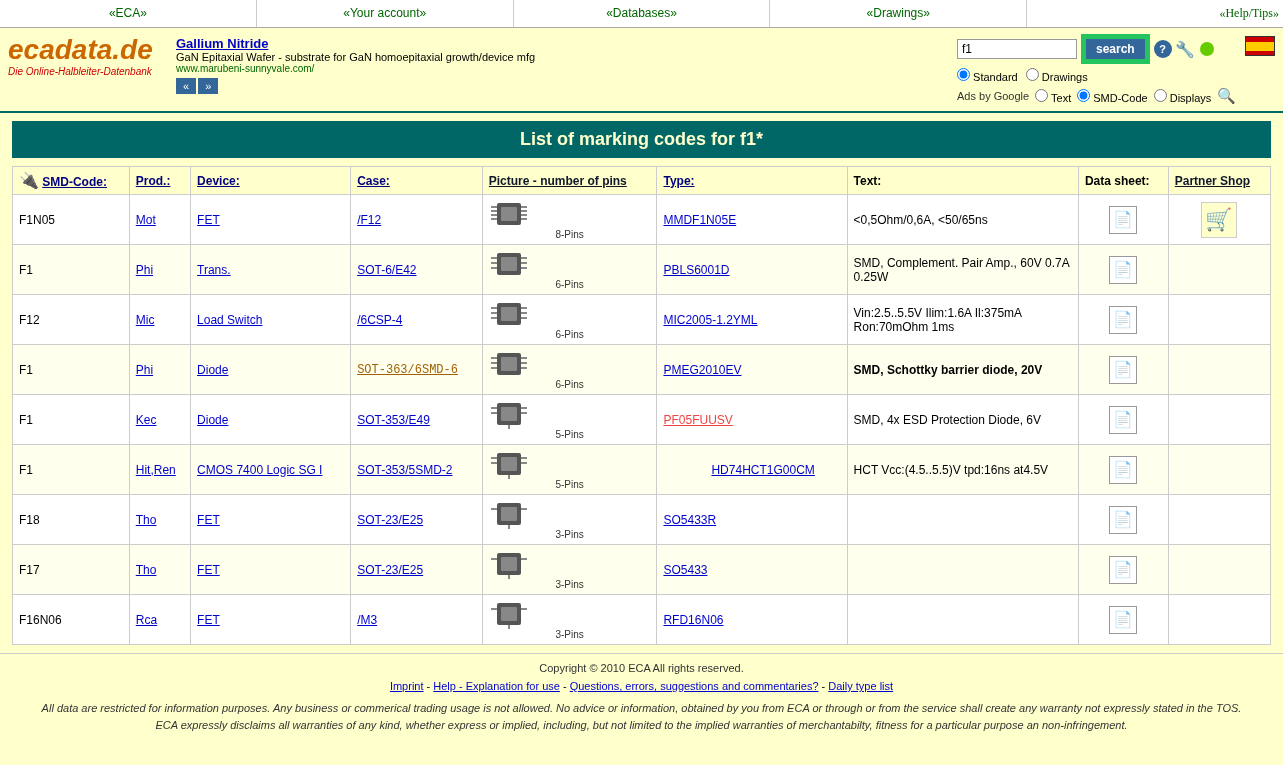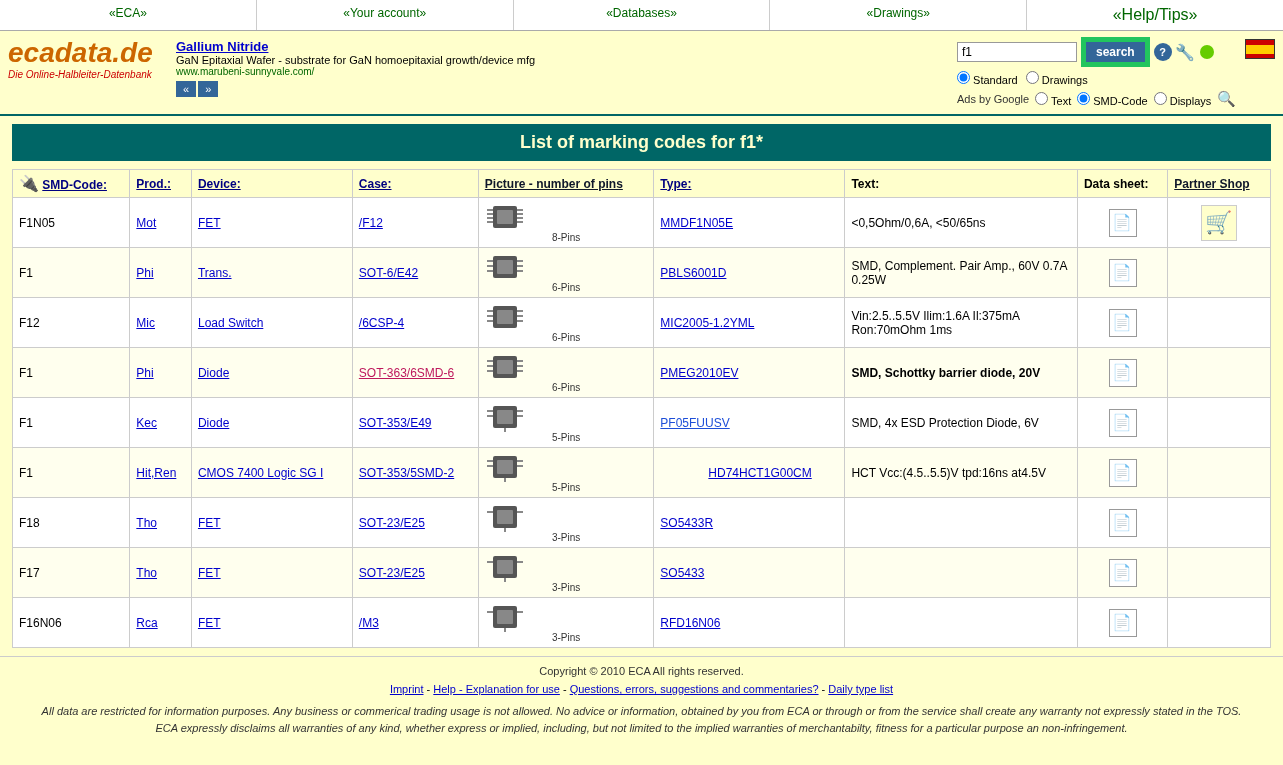--- a/index.html
+++ b/index.html
@@ -6,21 +6,21 @@
     body { background: #ffffcc; font-family: Arial, sans-serif; font-size: 12px; color: #000; width: 1283px; }
   </style>
 </head>
 <body>
 
 <div style="display:flex; background:#ffffff; border-bottom:1px solid #aaa;">
   <a style="flex:1;text-align:center;padding:6px 4px;color:#006600;font-size:12px;text-decoration:none;border-right:1px solid #ccc;cursor:pointer;">«ECA»</a>
   <a style="flex:1;text-align:center;padding:6px 4px;color:#006600;font-size:12px;text-decoration:none;border-right:1px solid #ccc;cursor:pointer;">«Your account»</a>
   <a style="flex:1;text-align:center;padding:6px 4px;color:#006600;font-size:12px;text-decoration:none;border-right:1px solid #ccc;cursor:pointer;">«Databases»</a>
   <a style="flex:1;text-align:center;padding:6px 4px;color:#006600;font-size:12px;text-decoration:none;border-right:1px solid #ccc;cursor:pointer;">«Drawings»</a>
-  <a style="flex:1;text-align:center;padding:6px 4px;color:#006600;font-size:16px;text-decoration:none;cursor:pointer;">«Help/Tips»</a>
+  <a style="flex:1;text-align:right;padding:6px 4px;color:#006600;font-size:12px;text-decoration:none;cursor:pointer;font-family:Liberation Serif, serif;">«Help/Tips»</a>
 </div>
 
 <div style="background:#ffffcc; padding:6px 8px; border-bottom:2px solid #006666; display:flex; align-items:flex-start; gap:8px;">
 
   <div style="min-width:160px;">
     <div style="font-size:28px;font-weight:bold;color:#cc6600;font-style:italic;">ecadata.de</div>
     <div style="color:#cc0000;font-size:10px;font-style:italic;">Die Online-Halbleiter-Datenbank</div>
   </div>
 
   <div style="flex:1; padding-top:2px;">
@@ -205,21 +205,21 @@
   </tr>
         <tr style="background: rgb(255, 255, 238);">
     <td style="border:1px solid #ccc;padding:4px 6px;">F1</td>
     <td style="border:1px solid #ccc;padding:4px 6px;">
       <a style="color:#0000cc;text-decoration:underline;cursor:pointer;">Phi</a>
     </td>
     <td style="border:1px solid #ccc;padding:4px 6px;">
       <a style="color:#0000cc;text-decoration:underline;cursor:pointer;">Diode</a>
     </td>
     <td style="border:1px solid #ccc;padding:4px 6px;">
-      <a style="color:#be185d;text-decoration:underline;cursor:pointer;">SOT-363/6SMD-6</a>
+      <a style="color:#a16207;text-decoration:underline;cursor:pointer;font-family:Liberation Mono, monospace;">SOT-363/6SMD-6</a>
     </td>
     <td style="border:1px solid #ccc;padding:4px 6px;text-align:center;cursor:pointer;">
       <svg width="40" height="30" viewBox="0 0 40 30" style="display:block;">
     <rect x="8" y="4" width="24" height="22" fill="#555" rx="2"></rect>
     <line x1="8" y1="9" x2="2" y2="9" stroke="#888" stroke-width="2"></line>
               <line x1="8" y1="14" x2="2" y2="14" stroke="#888" stroke-width="2"></line>
               <line x1="8" y1="19" x2="2" y2="19" stroke="#888" stroke-width="2"></line>
               <line x1="32" y1="9" x2="38" y2="9" stroke="#888" stroke-width="2"></line>
               <line x1="32" y1="14" x2="38" y2="14" stroke="#888" stroke-width="2"></line>
               <line x1="32" y1="19" x2="38" y2="19" stroke="#888" stroke-width="2"></line>
@@ -255,21 +255,21 @@
     <line x1="8" y1="9" x2="2" y2="9" stroke="#888" stroke-width="2"></line>
               <line x1="8" y1="14" x2="2" y2="14" stroke="#888" stroke-width="2"></line>
               <line x1="32" y1="9" x2="38" y2="9" stroke="#888" stroke-width="2"></line>
               <line x1="32" y1="14" x2="38" y2="14" stroke="#888" stroke-width="2"></line>
               <line x1="20" y1="26" x2="20" y2="30" stroke="#888" stroke-width="2"></line>
     <rect x="12" y="8" width="16" height="14" fill="#888" rx="1"></rect>
   </svg>
       <div style="font-size:10px;color:#333;">5-Pins</div>
     </td>
     <td style="border:1px solid #ccc;padding:4px 6px;">
-      <a style="color:#1d4ed8;text-decoration:underline;cursor:pointer;">PF05FUUSV</a>
+      <a style="color:#ef4444;text-decoration:underline;cursor:pointer;">PF05FUUSV</a>
     </td>
     <td style="border:1px solid #ccc;padding:4px 6px;max-width:200px;">SMD, 4x ESD Protection Diode, 6V</td>
     <td style="border:1px solid #ccc;padding:4px 6px;text-align:center;">
       <div style="width:28px;height:28px;background:#fff;border:1px solid #999;display:inline-flex;align-items:center;justify-content:center;font-size:16px;cursor:pointer;margin:auto;">📄</div>
     </td>
     <td style="border:1px solid #ccc;padding:4px 6px;text-align:center;">
       
     </td>
   </tr>
         <tr style="background: rgb(255, 255, 238);">

